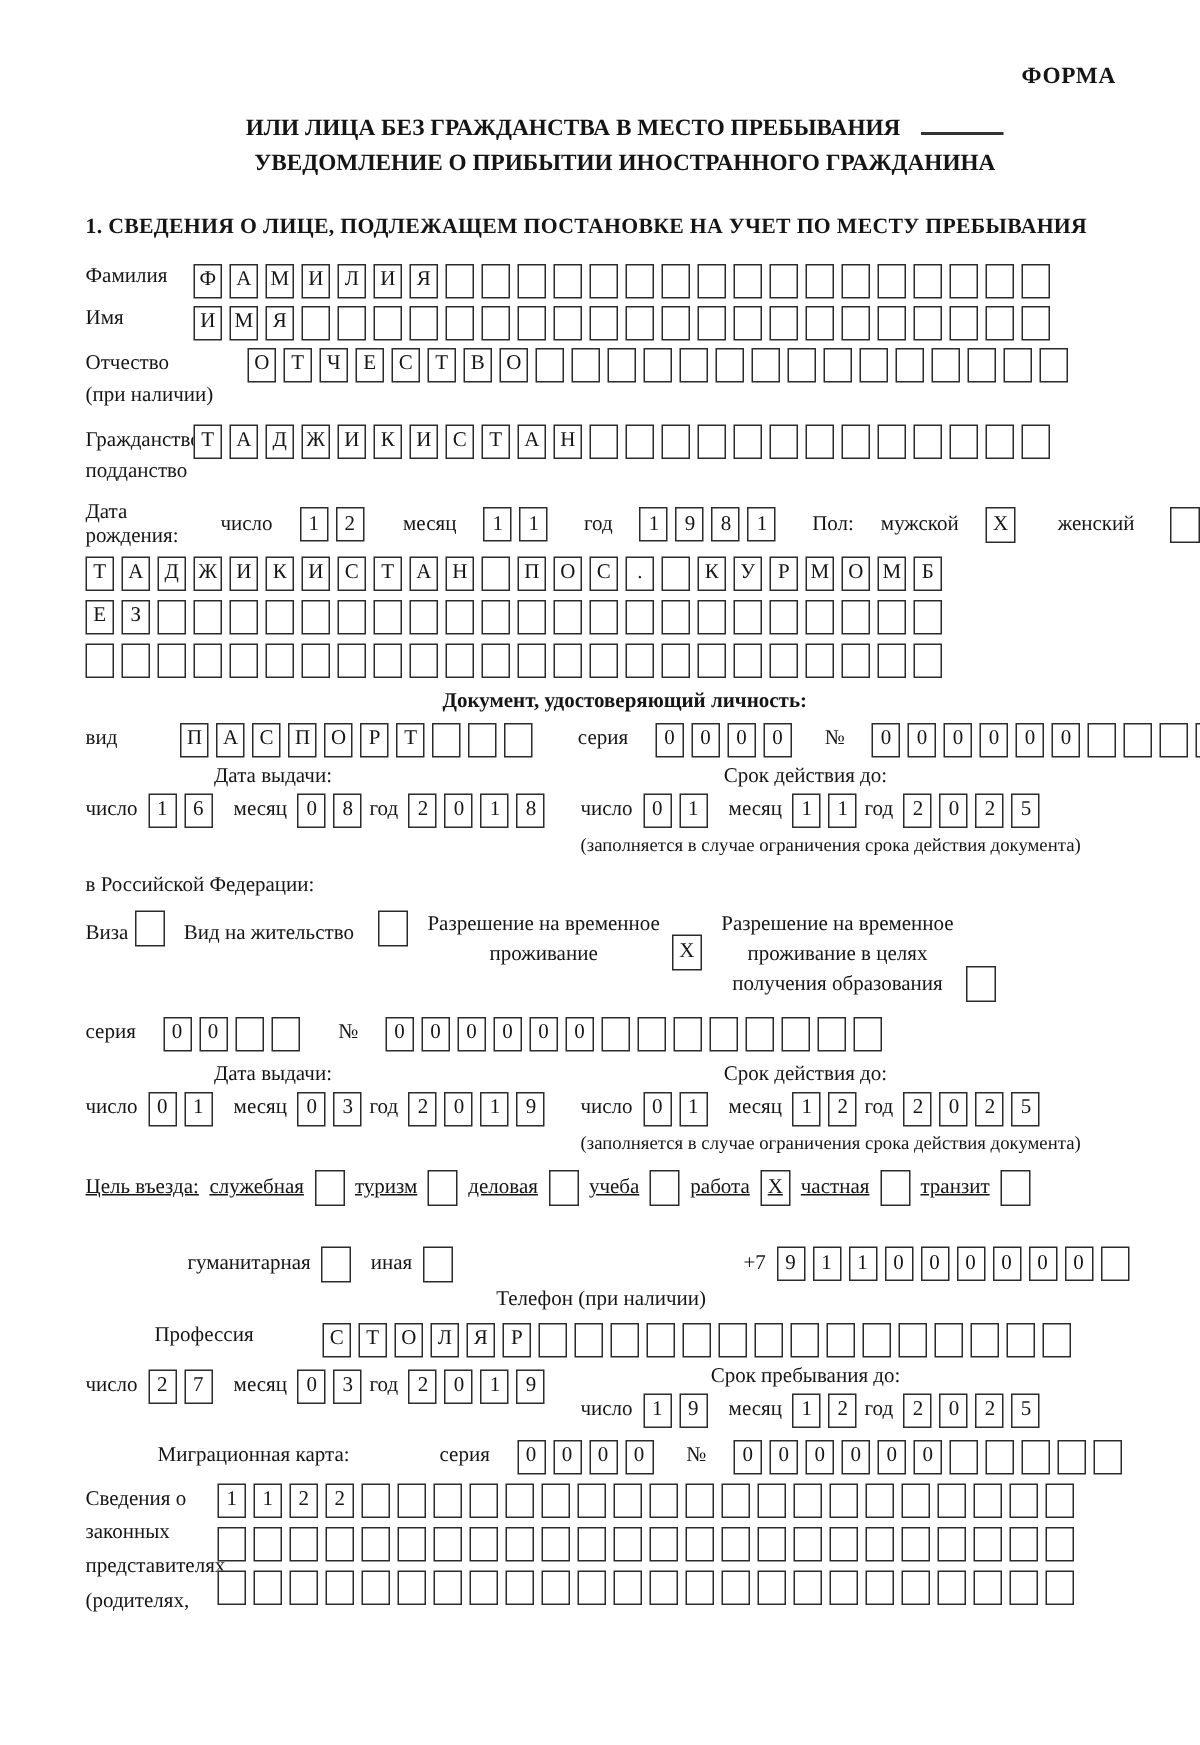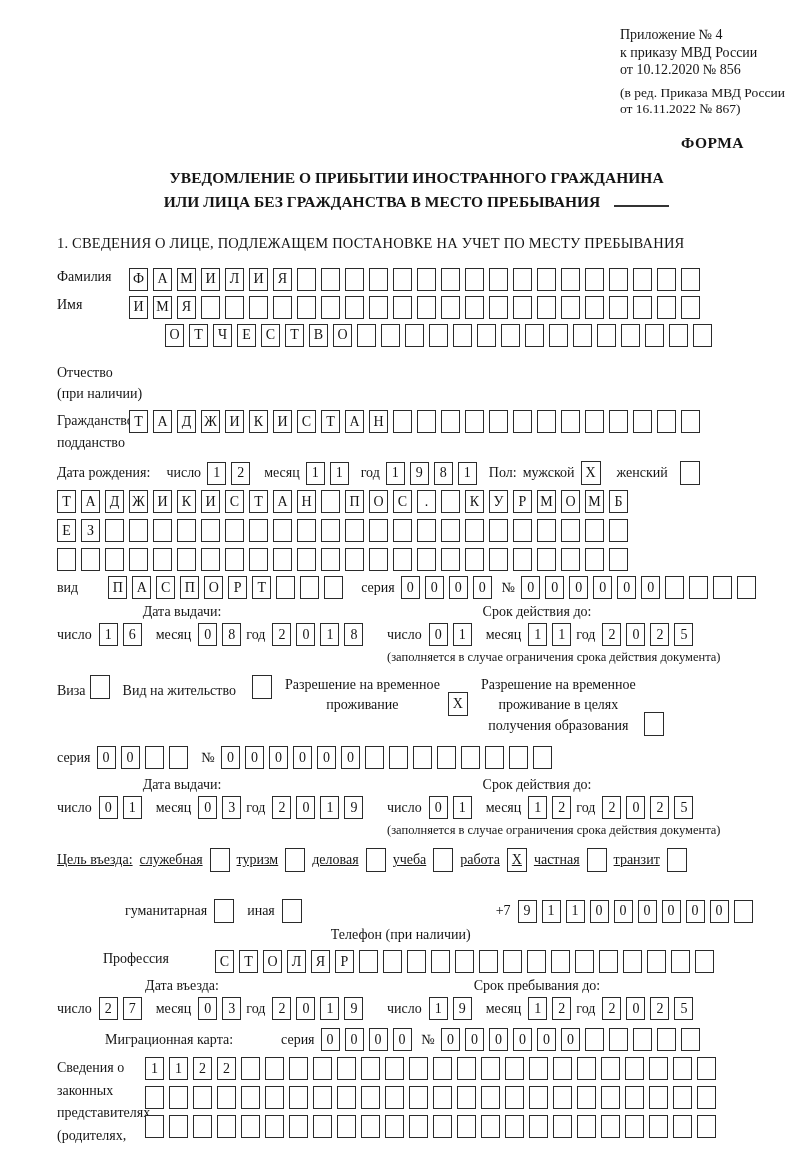--- a/index.html
+++ b/index.html
@@ -12,90 +12,81 @@
 
   
   .hdr { margin-left:563px; font-size:14px; line-height:1.25; }
   .hdr .hline { white-space:nowrap; }
   .hdr .amend { margin-top:6px; font-size:13.5px; }
   .forma { text-align:right; padding-right:32px; font-weight:bold; font-size:15.5px; margin-top:16px; letter-spacing:.5px; }
 
   
   .title { text-align:center; font-weight:bold; font-size:15.5px; margin-top:14px; line-height:1.5; }
   .blank-line { display:inline-block; width:55px; border-bottom:2px solid #333; margin-left:14px; vertical-align:baseline; }
-  .sec-heading { font-weight:normal; font-size:14.5px; margin-top:22px; margin-bottom:16px; letter-spacing:.2px; }
+  .sec-heading { font-weight:bold; font-size:14.5px; margin-top:22px; margin-bottom:16px; letter-spacing:.2px; }
 
   
   .cells { display:inline-flex; gap:5px; flex:none; }
   .cell {
     display:inline-flex; align-items:center; justify-content:center;
     width:19px; height:23px; border:1.6px solid #2b2b2b; flex:none;
     font-size:14px; background:#fff;
   }
   .cbox {
     display:inline-flex; align-items:center; justify-content:center;
     width:20px; height:24px; border:1.6px solid #2b2b2b; flex:none;
     font-size:14px; background:#fff;
   }
   .frow { display:flex; align-items:flex-start; margin-bottom:5px; }
   .lbl { font-size:14px; flex:none; line-height:1.3; }
   .w-fam { width:72px; }
-  .w-pat { width:108px;margin-top:38px; }
+  .w-pat { width:108px; }
   .w-cit { width:72px; }
   .w-place { width:105px; }
   .lbl-stack div { font-size:14px; line-height:1.55; }
 
   
   .dates-pair { display:flex; margin-top:8px; }
   .dcol-l { width:330px; flex:none; }
   .dcol-r { flex:1; }
   .dhead { font-size:14px; text-align:center; width:250px; }
   .dcol-r .dhead { width:300px; }
   .dg { display:flex; align-items:center; gap:5px; margin-top:3px; font-size:14px; }
   .dg .dlbl { margin-right:2px; }
   .dg .sp { margin-left:9px; }
   .dnote { font-size:12.5px; margin-top:4px; white-space:nowrap; }
 
   .center-bold { text-align:center; font-weight:bold; font-size:14px; margin:8px 0 6px 0; }
 
-  .inline-row { display:flex; align-items:center; gap:6px; font-size:14px; margin-bottom:5px; }
+  .inline-row { display:flex; align-items:center; gap:18px; font-size:14px; margin-bottom:5px; }
 
   
   .res-text { font-size:14px; line-height:1.45; margin-bottom:2px; }
   .res-row { display:flex; align-items:flex-start; gap:13px; margin-top:6px; margin-bottom:10px; }
   .res-item { display:flex; align-items:flex-end; gap:8px; font-size:14px; }
   .res-multi { text-align:center; line-height:1.45; }
 
   .purpose-row { display:flex; align-items:center; gap:7px; font-size:14px; margin-bottom:7px; flex-wrap:nowrap; }
   .indent68 { margin-left:68px; }
 
   
   .rep-block { display:flex; margin-top:6px; }
   .rep-labels { width:88px; flex:none; font-size:14px; line-height:1.62; }
   .rep-rows .cells { display:flex; margin-bottom:6px; }
 </style>
 </head>
 <body>
 
 <div class="page">
 
-  <div class="hdr">
-    <div class="hline">Приложение № 4</div>
-    <div class="hline">к приказу МВД России</div>
-    <div class="hline">от 10.12.2020 № 856</div>
-    <div class="amend">
-      <div class="hline">(в ред. Приказа МВД России</div>
-      <div class="hline">от 16.11.2022 № 867)</div>
-    </div>
-  </div>
   <div class="forma">ФОРМА</div>
 
   <div class="title">
+    <div><span>ИЛИ ЛИЦА БЕЗ ГРАЖДАНСТВА В МЕСТО ПРЕБЫВАНИЯ</span><span class="blank-line"></span></div>
     <div>УВЕДОМЛЕНИЕ О ПРИБЫТИИ ИНОСТРАННОГО ГРАЖДАНИНА</div>
-    <div><span>ИЛИ ЛИЦА БЕЗ ГРАЖДАНСТВА В МЕСТО ПРЕБЫВАНИЯ</span><span class="blank-line"></span></div>
   </div>
 
   <div class="sec-heading">1. СВЕДЕНИЯ О ЛИЦЕ, ПОДЛЕЖАЩЕМ ПОСТАНОВКЕ НА УЧЕТ ПО МЕСТУ ПРЕБЫВАНИЯ</div>
 
   <div class="frow">
     <span class="lbl w-fam">Фамилия</span>
     <span class="cells">
         <span class="cell">Ф</span>
         <span class="cell">А</span>
         <span class="cell">М</span>
@@ -320,20 +311,21 @@
           <span class="cell"></span>
           <span class="cell"></span>
           <span class="cell"></span>
           <span class="cell"></span>
           <span class="cell"></span>
           <span class="cell"></span>
         </span>
     </span>
   </div>
 
+  <div class="center-bold">Документ, удостоверяющий личность:</div>
 
   <div class="inline-row">
     <span style="margin-right:24px;">вид</span>
     <span class="cells">
         <span class="cell">П</span>
         <span class="cell">А</span>
         <span class="cell">С</span>
         <span class="cell">П</span>
         <span class="cell">О</span>
         <span class="cell">Р</span>
@@ -406,20 +398,21 @@
             <span class="cell">0</span>
             <span class="cell">2</span>
             <span class="cell">5</span>
           </span>
       </div>
       <div class="dnote">(заполняется в случае ограничения срока действия документа)</div>
     </div>
   </div>
 
   <div class="res-text" style="margin-top:10px;">
+    <div style="margin-top:4px;">в Российской Федерации:</div>
   </div>
 
   <div class="res-row">
     <span class="res-item">
       <span>Виза</span>
       <span class="cbox" style="margin-left:-4px;"></span>
     </span>
     <span class="res-item">
       <span>Вид на жительство</span>
       <span class="cbox" style="margin-left:8px;"></span>
@@ -577,21 +570,20 @@
         <span class="cell"></span>
         <span class="cell"></span>
         <span class="cell"></span>
         <span class="cell"></span>
         <span class="cell"></span>
       </span>
   </div>
 
   <div class="dates-pair" style="margin-top:2px;">
     <div class="dcol-l">
-      <div class="dhead">Дата въезда:</div>
       <div class="dg">
         <span class="dlbl">число</span>
         <span class="cells">
             <span class="cell">2</span>
             <span class="cell">7</span>
           </span>
         <span class="dlbl sp">месяц</span>
         <span class="cells">
             <span class="cell">0</span>
             <span class="cell">3</span>

